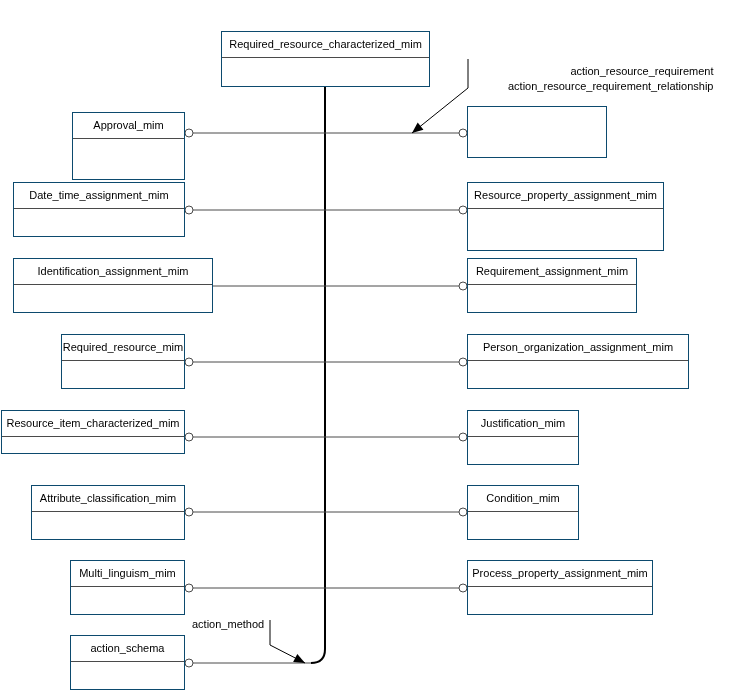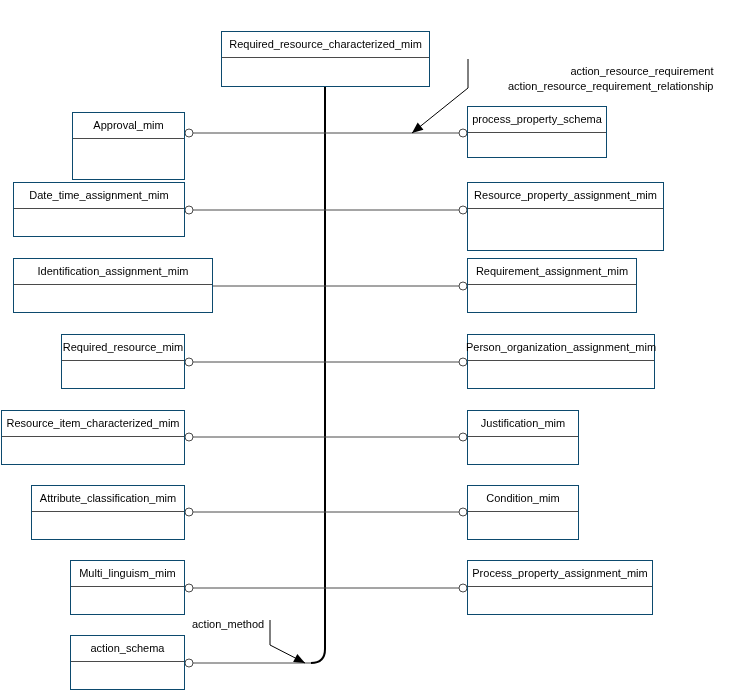--- a/index.html
+++ b/index.html
@@ -122,49 +122,48 @@
         <div class="box-body"></div>
       </div>
       <div class="schema-box" style="left: 13px; top: 258px; width: 200px; height: 55px;">
         <div class="box-title">Identification_assignment_mim</div>
         <div class="box-body"></div>
       </div>
       <div class="schema-box" style="left: 61px; top: 334px; width: 124px; height: 55px;">
         <div class="box-title">Required_resource_mim</div>
         <div class="box-body"></div>
       </div>
-      <div class="schema-box" style="left: 1px; top: 410px; width: 184px; height: 55px;">
+      <div class="schema-box" style="left: 1px; top: 410px; width: 184px; height: 44px;">
         <div class="box-title">Resource_item_characterized_mim</div>
         <div class="box-body"></div>
       </div>
       <div class="schema-box" style="left: 31px; top: 485px; width: 154px; height: 55px;">
         <div class="box-title">Attribute_classification_mim</div>
         <div class="box-body"></div>
       </div>
       <div class="schema-box" style="left: 70px; top: 560px; width: 115px; height: 55px;">
         <div class="box-title">Multi_linguism_mim</div>
         <div class="box-body"></div>
       </div>
       <div class="schema-box" style="left: 70px; top: 635px; width: 115px; height: 55px;">
         <div class="box-title">action_schema</div>
         <div class="box-body"></div>
       </div>
       <div class="schema-box" style="left: 467px; top: 106px; width: 140px; height: 52px;">
-        <div class="box-title">process_property_schema</div>
         <div class="box-body"></div>
       </div>
       <div class="schema-box" style="left: 467px; top: 182px; width: 197px; height: 69px;">
         <div class="box-title">Resource_property_assignment_mim</div>
         <div class="box-body"></div>
       </div>
       <div class="schema-box" style="left: 467px; top: 258px; width: 170px; height: 55px;">
         <div class="box-title">Requirement_assignment_mim</div>
         <div class="box-body"></div>
       </div>
-      <div class="schema-box" style="left: 467px; top: 334px; width: 188px; height: 55px;">
+      <div class="schema-box" style="left: 467px; top: 334px; width: 222px; height: 55px;">
         <div class="box-title">Person_organization_assignment_mim</div>
         <div class="box-body"></div>
       </div>
       <div class="schema-box" style="left: 467px; top: 410px; width: 112px; height: 55px;">
         <div class="box-title">Justification_mim</div>
         <div class="box-body"></div>
       </div>
       <div class="schema-box" style="left: 467px; top: 485px; width: 112px; height: 55px;">
         <div class="box-title">Condition_mim</div>
         <div class="box-body"></div>

